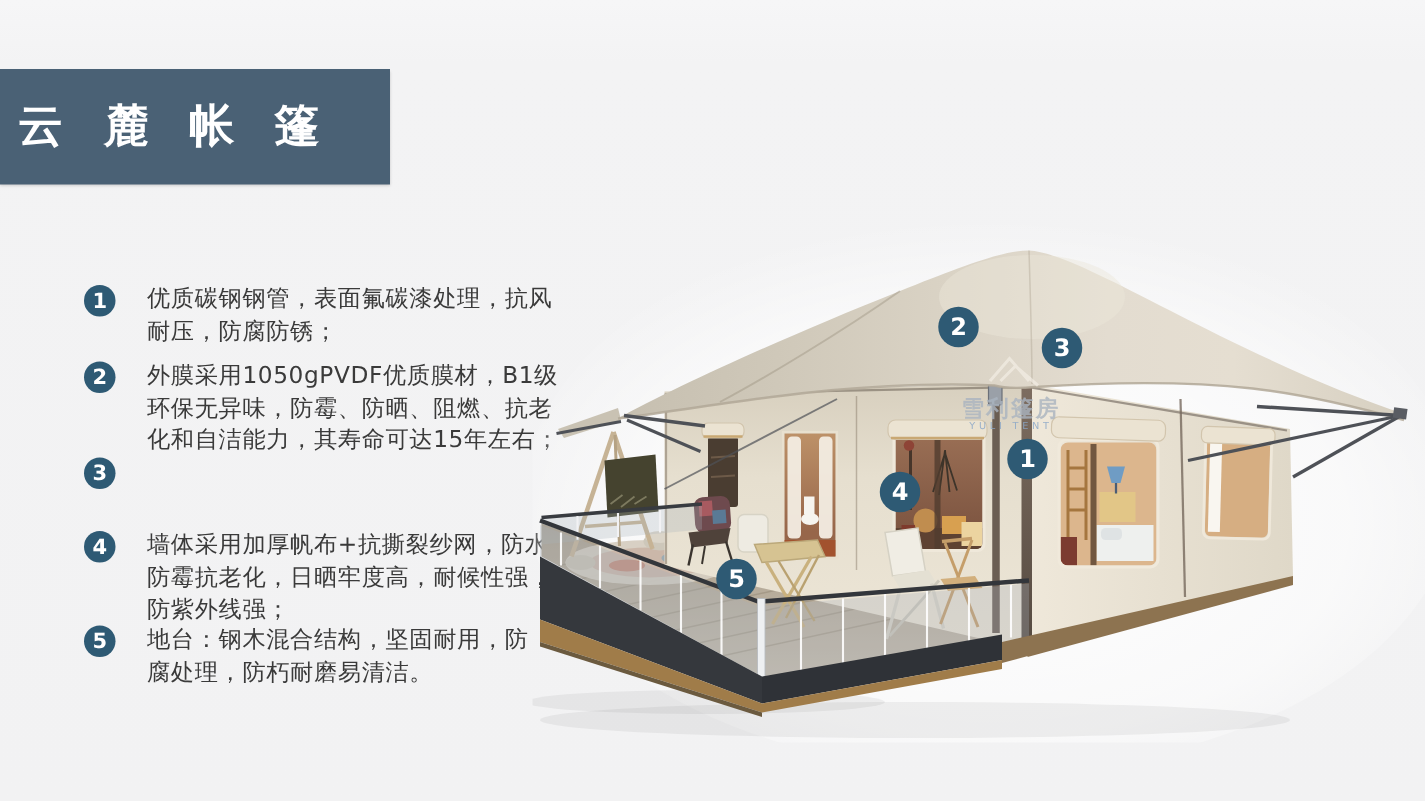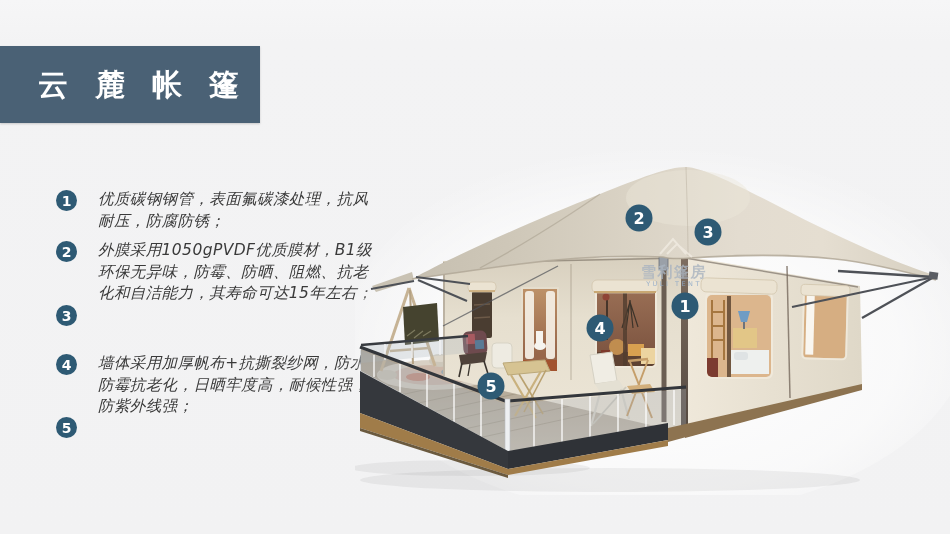--- a/index.html
+++ b/index.html
@@ -8,34 +8,34 @@
     background:linear-gradient(180deg,#f6f6f7 0%,#f3f3f4 8%,#f2f2f3 100%);
     overflow:hidden;font-family:"DejaVu Sans",sans-serif;
   }
   
   .title-band{
     position:absolute;left:0;top:46px;width:260px;height:77px;
     background:#4a6175;box-shadow:0 1px 2px rgba(0,0,0,.18);
   }
   .title-band h1{
     margin:0;color:#ffffff;font-size:30px;font-weight:bold;
-    line-height:77px;letter-spacing:27px;padding-left:38px;white-space:nowrap;
+    line-height:77px;letter-spacing:27px;padding-left:12px;white-space:nowrap;
   }
   
   .feature{
     position:absolute;left:56px;width:320px;display:flex;align-items:flex-start;
   }
   .fbadge{
     flex:0 0 21px;width:21px;height:21px;margin-top:1px;border-radius:50%;
     background:#2e5a74;color:#fff;font-size:14px;font-weight:bold;
     display:flex;align-items:center;justify-content:center;
   }
   .ftext{
     margin:0 0 0 21px;width:276px;color:#3a3a3a;font-size:15.5px;
-    line-height:21.5px;letter-spacing:.4px;white-space:pre-line;font-style:italic;
+    line-height:21.5px;letter-spacing:.4px;white-space:pre-line;
   }
   .f1{top:189px}.f2{top:240px}.f3{top:304px}.f4{top:353px}.f5{top:416px}
   
   .illustration{position:absolute;left:355px;top:150px;width:600px;height:345px;}
   .illustration svg{display:block;width:600px;height:345px;}
   svg text{font-family:"DejaVu Sans",sans-serif;}
 </style>
 </head>
 <body>
 
@@ -60,20 +60,22 @@
     <div class="fbadge">3</div>
   </div>
   <div class="feature f4">
     <div class="fbadge">4</div>
     <p class="ftext">墙体采用加厚帆布+抗撕裂纱网，防水
 防霉抗老化，日晒牢度高，耐候性强，
 防紫外线强；</p>
   </div>
   <div class="feature f5">
     <div class="fbadge">5</div>
+    <p class="ftext">地台：钢木混合结构，坚固耐用，防
+腐处理，防朽耐磨易清洁。</p>
   </div>
 
   <div class="illustration">
   <svg viewBox="355 150 600 345" xmlns="http://www.w3.org/2000/svg">
     <defs>
       <radialGradient id="glow" cx="50%" cy="55%" r="55%">
         <stop offset="0%" stop-color="#ffffff" stop-opacity="0.95"></stop>
         <stop offset="70%" stop-color="#ffffff" stop-opacity="0.55"></stop>
         <stop offset="100%" stop-color="#ffffff" stop-opacity="0"></stop>
       </radialGradient>

